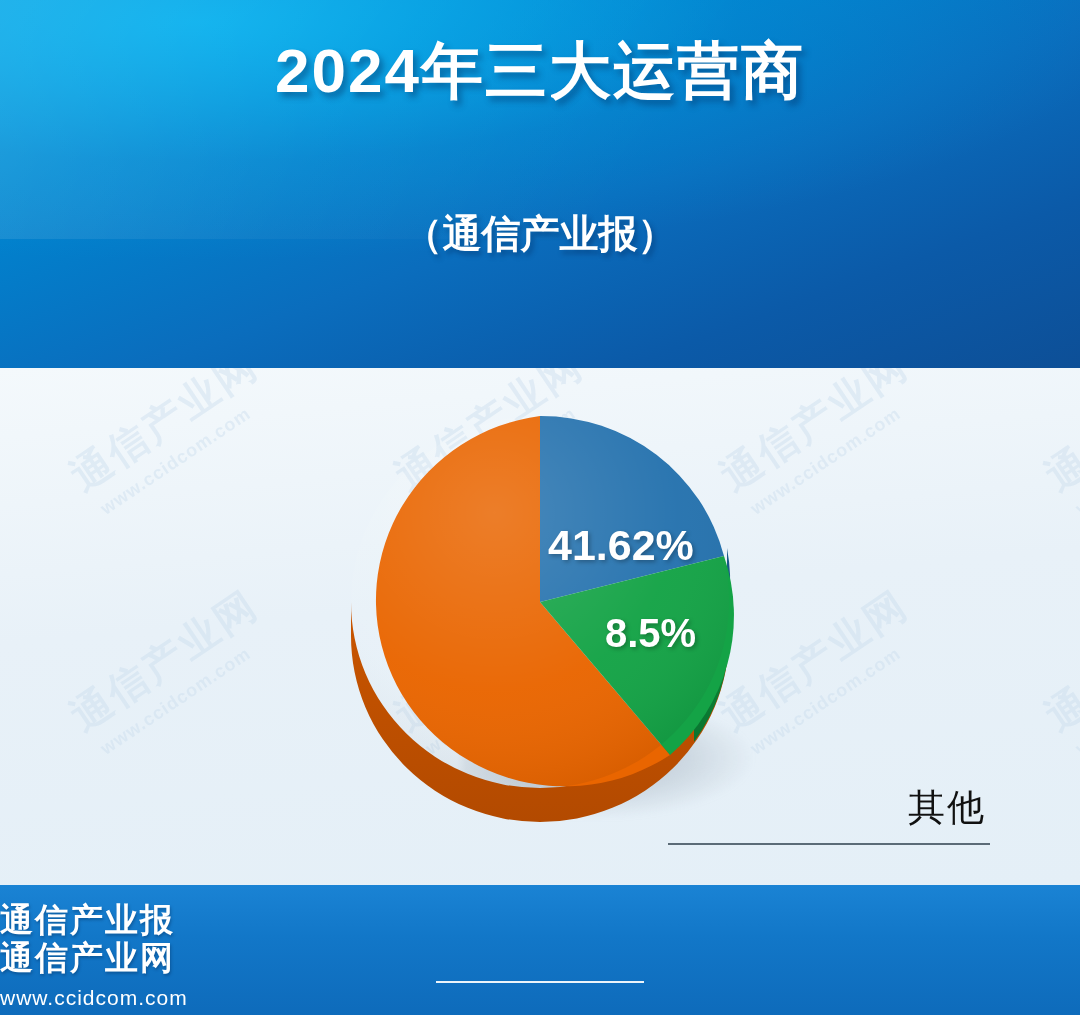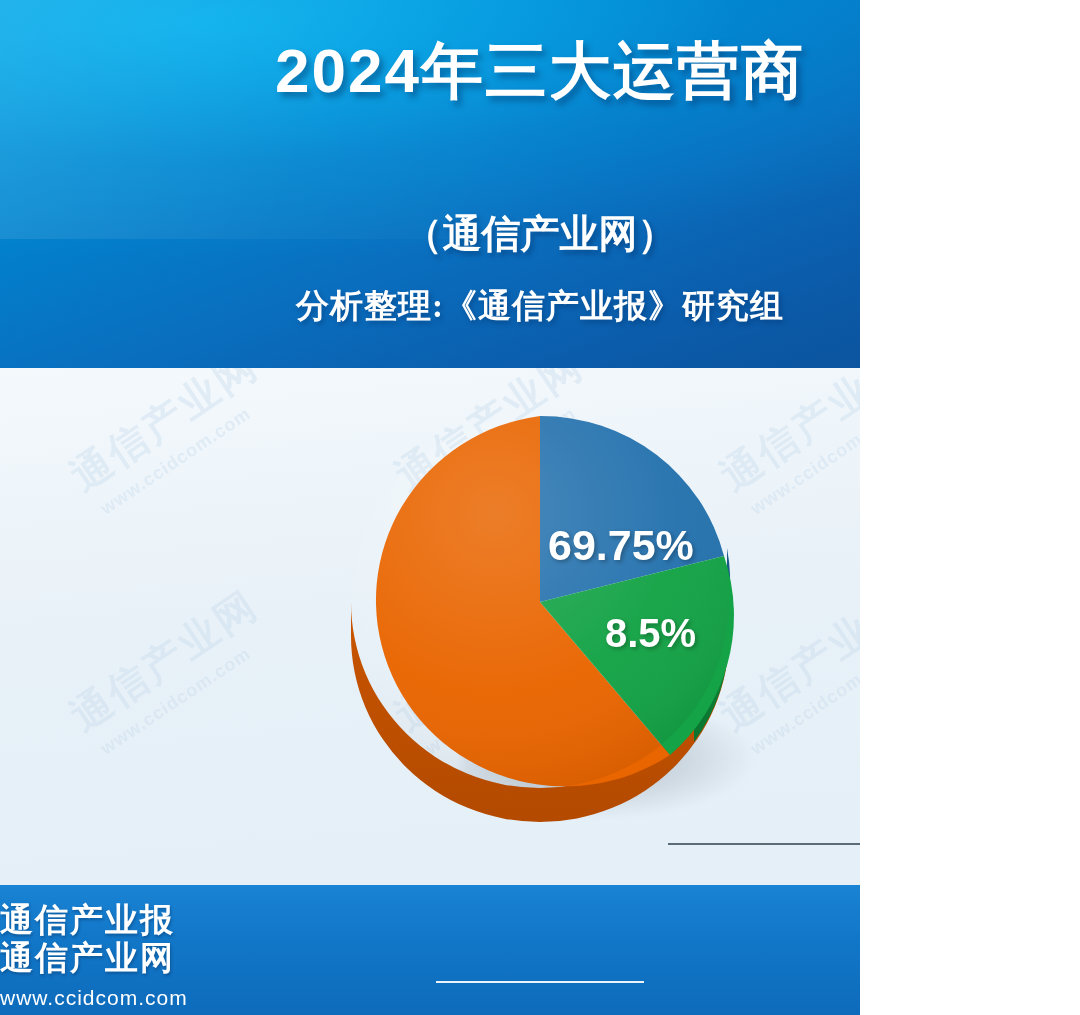--- a/index.html
+++ b/index.html
@@ -5,21 +5,21 @@
   html, body {
     margin: 0;
     padding: 0;
     background: #ffffff;
   }
   body {
     font-family: "Liberation Sans", "DejaVu Sans", sans-serif;
   }
   #infographic {
     position: relative;
-    width: 860px;
+    width: 1080px;
     height: 1015px;
     overflow: hidden;
     background: #eef4fa;
   }
 
   
   .header {
     position: absolute;
     left: 0; top: 0;
     width: 1080px;
@@ -215,22 +215,21 @@
 </style>
 </head>
 <body>
 
 <div id="infographic">
 
   <div class="header">
     <div class="header-sheen"></div>
     <div class="header-inner">
       <div class="title-line title-1">2024年三大运营商</div>
-      <div class="title-note">（通信产业网）</div>
-      <div class="title-credit">分析整理:《通信产业报》研究组</div>
+      <div class="title-note">（通信产业报）</div>
     </div>
   </div>
 
   <div class="chart-area">
 
     <div class="wm-layer">
       <div class="wm" style="left:60px; top:330px;">
         <span class="wm-cn">通信产业网</span>
         <span class="wm-url">www.ccidcom.com</span>
       </div>
@@ -296,21 +295,21 @@
 
         <path d="M 210 204 L 210 18 A 189 186 0 1 0 340 357 Z" fill="#E96500"></path>
 
         <path d="M 210 204 L 210 18 A 189 186 0 0 1 394 158 Z" fill="#2572AE"></path>
 
         <path d="M 210 204 L 394 158 A 189 186 0 0 1 340 357 Z" fill="#14A346"></path>
 
         <ellipse cx="210" cy="204" rx="189" ry="186" fill="url(#topGloss)"></ellipse>
       </svg>
 
-      <span class="slice-label lbl-blue">69.75%</span>
+      <span class="slice-label lbl-blue">41.62%</span>
       <span class="slice-label lbl-green">8.5%</span>
     </div>
 
     <div class="callout" id="callout-qita">
       <span class="callout-text">其他</span>
     </div>
     <div class="leader" id="leader-qita"></div>
 
   </div>
 

